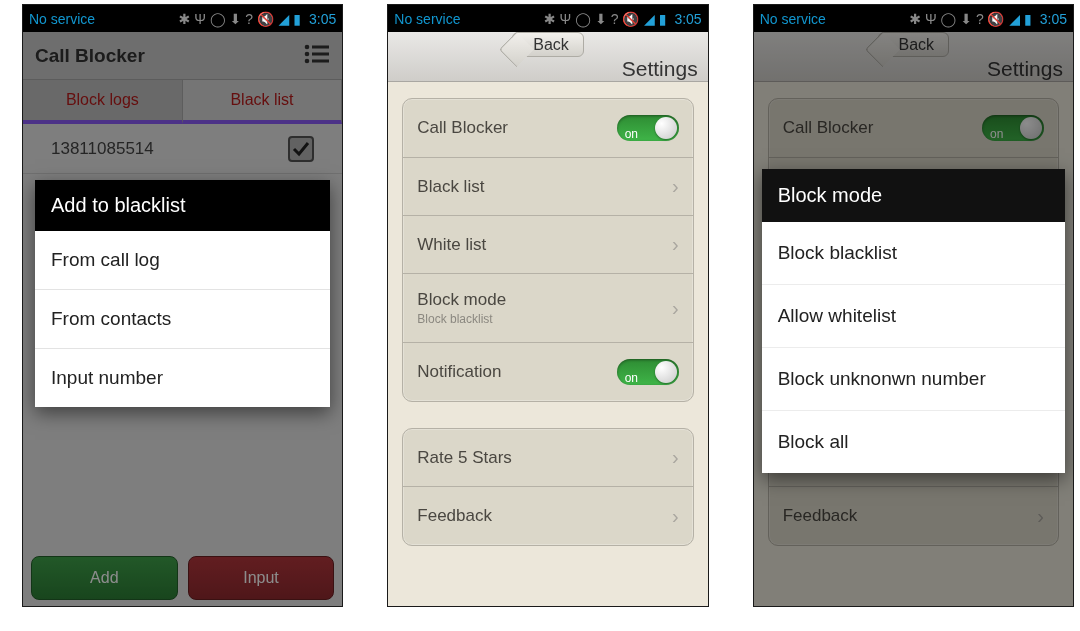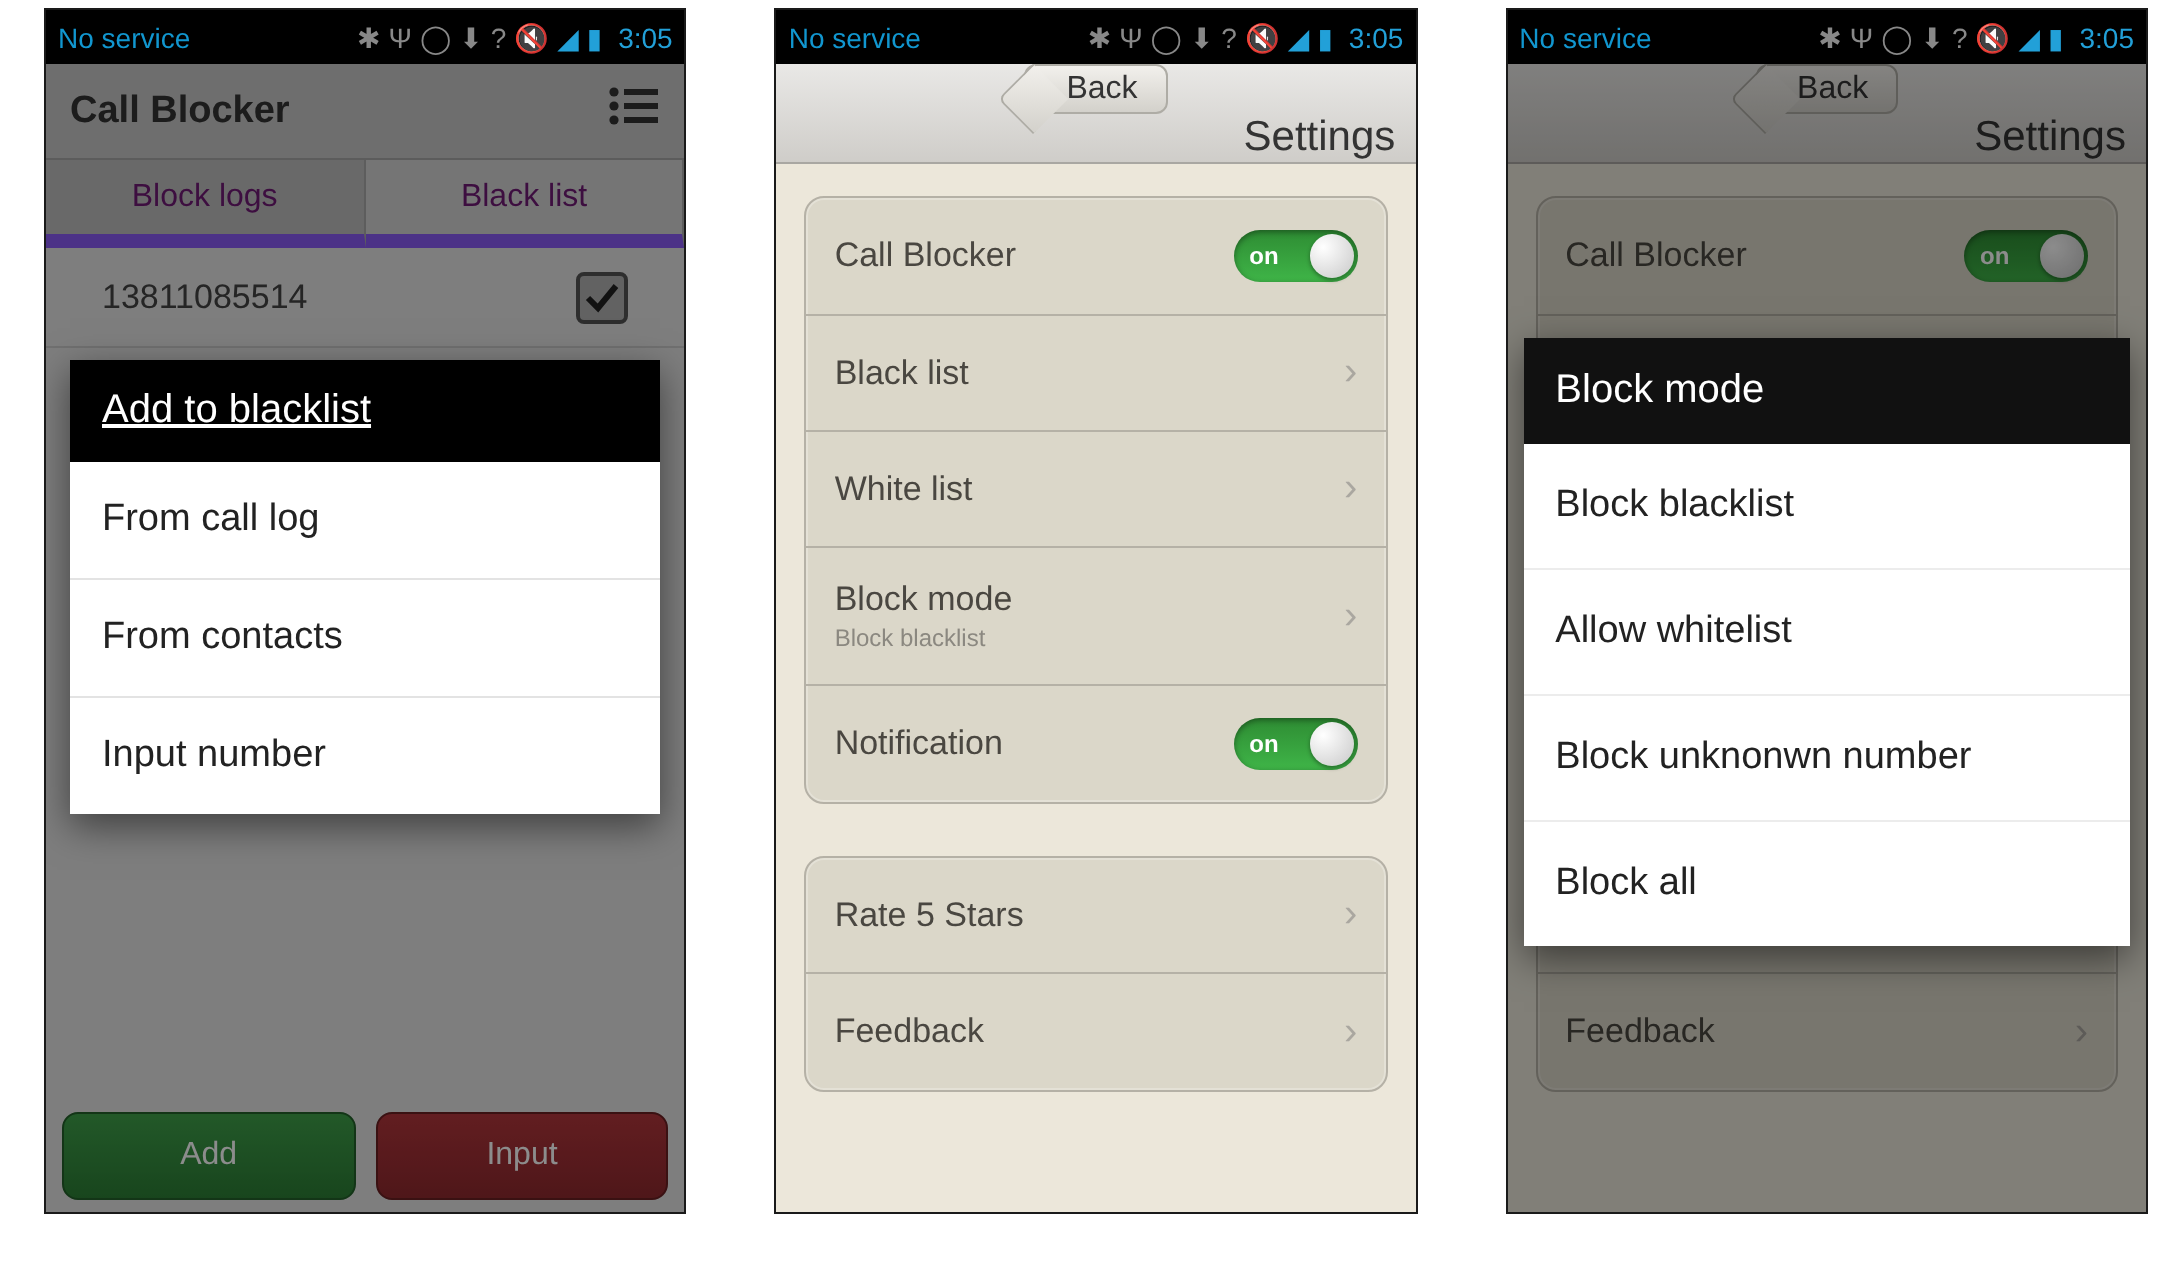--- a/index.html
+++ b/index.html
@@ -11,49 +11,49 @@
   .statusbar .gray { color:#888; }
   .statusbar .blue { color:#22a0d8; }
   .statusbar .time { margin-left:4px; color:#22a0d8; }
 
   
   .s1-content { position:absolute; inset:27px 0 0 0; background:#e6e6e6; }
   .s1-header { height:48px; background:#c9c9c9; display:flex; align-items:center; padding:0 12px; border-bottom:1px solid #a8a8a8; }
   .s1-title { font-size:19px; font-weight:bold; color:#333; }
   .s1-menuico { margin-left:auto; }
   .s1-tabs { display:flex; height:44px; }
-  .s1-tab { flex:1; display:flex; align-items:center; justify-content:center; font-size:16px; color:#701a75; background:#d6d6d6; border-bottom:7px solid #8b5cf6; border-right:1px solid #aaa; }
+  .s1-tab { flex:1; display:flex; align-items:center; justify-content:center; font-size:16px; color:#b91c1c; background:#d6d6d6; border-bottom:4px solid #8b5cf6; border-right:1px solid #aaa; }
   .s1-tab.active { background:#c0c0c0; }
   .s1-row { height:50px; display:flex; align-items:center; padding:0 28px; background:#e6e6e6; border-bottom:1px solid #ccc; font-size:17px; color:#444; }
   .s1-chk { margin-left:auto; width:26px; height:26px; border:2px solid #555; border-radius:4px; background:#b3b3b3; display:flex; align-items:center; justify-content:center; }
   .s1-buttons { position:absolute; bottom:6px; left:0; right:0; display:flex; padding:0 8px; gap:10px; }
   .s1-btn { flex:1; height:44px; border-radius:8px; display:flex; align-items:center; justify-content:center; font-size:16px; color:#fff; }
   .s1-btn.green { background:linear-gradient(#3fa14a,#2d7f36); border:1px solid #23612a; }
   .s1-btn.red { background:linear-gradient(#b3363c,#902a2f); border:1px solid #6a1f22; }
 
   .s1-overlay { position:absolute; inset:27px 0 0 0; background:rgba(0,0,0,0.45); display:flex; flex-direction:column; }
   .s1-dialog { margin:148px 12px 0; background:#fff; box-shadow:0 6px 18px rgba(0,0,0,0.5); }
-  .s1-dlg-title { background:#000; color:#fff; font-size:20px; padding:14px 16px;text-decoration:underline; }
+  .s1-dlg-title { background:#000; color:#fff; font-size:20px; padding:14px 16px; }
   .s1-dlg-item { padding:18px 16px; font-size:19px; color:#222; border-bottom:1px solid #e3e3e3; }
   .s1-dlg-item:last-child { border-bottom:none; }
 
   
   .paper-bg { position:absolute; inset:27px 0 0 0; background:#ece7da; }
   .nav2 { height:50px; background:linear-gradient(#e9e8e6,#cfcdc9); display:flex; align-items:center; padding:0 10px; border-bottom:1px solid #a9a7a2;flex-direction:column; }
   .back-btn { height:34px; padding:0 14px 0 20px; background:linear-gradient(#f2f0ec,#d3d1cb); border:1px solid #aeaca5; border-radius:6px; font-size:16px; color:#333; display:flex; align-items:center; position:relative; }
   .back-btn::before { content:""; position:absolute; left:-9px; top:4px; width:24px; height:24px; background:linear-gradient(135deg,#f2f0ec,#d3d1cb); border-left:1px solid #aeaca5; border-bottom:1px solid #aeaca5; transform:rotate(45deg); border-bottom-left-radius:4px; }
   .nav2-title { margin-left:auto; font-size:21px; color:#333; }
   .card { margin:16px 14px 0; border:1px solid #b5b1a6; border-radius:10px; background:#dbd7c9; overflow:hidden; box-shadow:inset 0 0 0 1px rgba(255,255,255,0.25);}
   .crow { min-height:58px; padding:16px 14px; display:flex; align-items:center; border-bottom:1px solid #b5b1a6; font-size:17px; color:#4a4741; }
   .crow:last-child { border-bottom:none; }
   .crow .sub { font-size:12px; color:#8b8880; margin-top:2px; }
   .crow .col { display:flex; flex-direction:column; }
   .crow .right { margin-left:auto; display:flex; align-items:center; }
   .chev { color:#aaa7a0; font-size:20px; }
-  .toggle { width:62px; height:26px; border-radius:13px; background:linear-gradient(#2e8c33,#3fb548); position:relative; display:flex; align-items:center; padding-left:8px; color:#fff; font-weight:bold; font-size:12px; box-shadow:inset 0 1px 3px rgba(0,0,0,0.4);}
+  .toggle { width:62px; height:26px; border-radius:13px; background:linear-gradient(#2e8c33,#3fb548); position:relative; display:flex; align-items:flex-end; padding-left:8px; color:#fff; font-weight:normal; font-size:12px; box-shadow:inset 0 1px 3px rgba(0,0,0,0.4);}
   .toggle .knob { position:absolute; right:2px; top:2px; width:22px; height:22px; border-radius:50%; background:radial-gradient(circle at 30% 30%, #fff, #c8c8c8); box-shadow:0 1px 2px rgba(0,0,0,0.4);}
   .card2 { margin:26px 14px 0;text-align:right; }
 
   
   .s3-dim { position:absolute; inset:27px 0 0 0; background:rgba(0,0,0,0.45); }
   .s3-dialog { position:absolute; left:8px; right:8px; top:164px; background:#fff; box-shadow:0 6px 18px rgba(0,0,0,0.5);}
   .s3-dlg-title { background:#111; color:#fff; font-size:20px; padding:15px 16px; }
   .s3-dlg-item { padding:20px 16px; font-size:19px; color:#222; border-bottom:1px solid #ececec; }
   .s3-dlg-item:last-child { border-bottom:none; }
 

